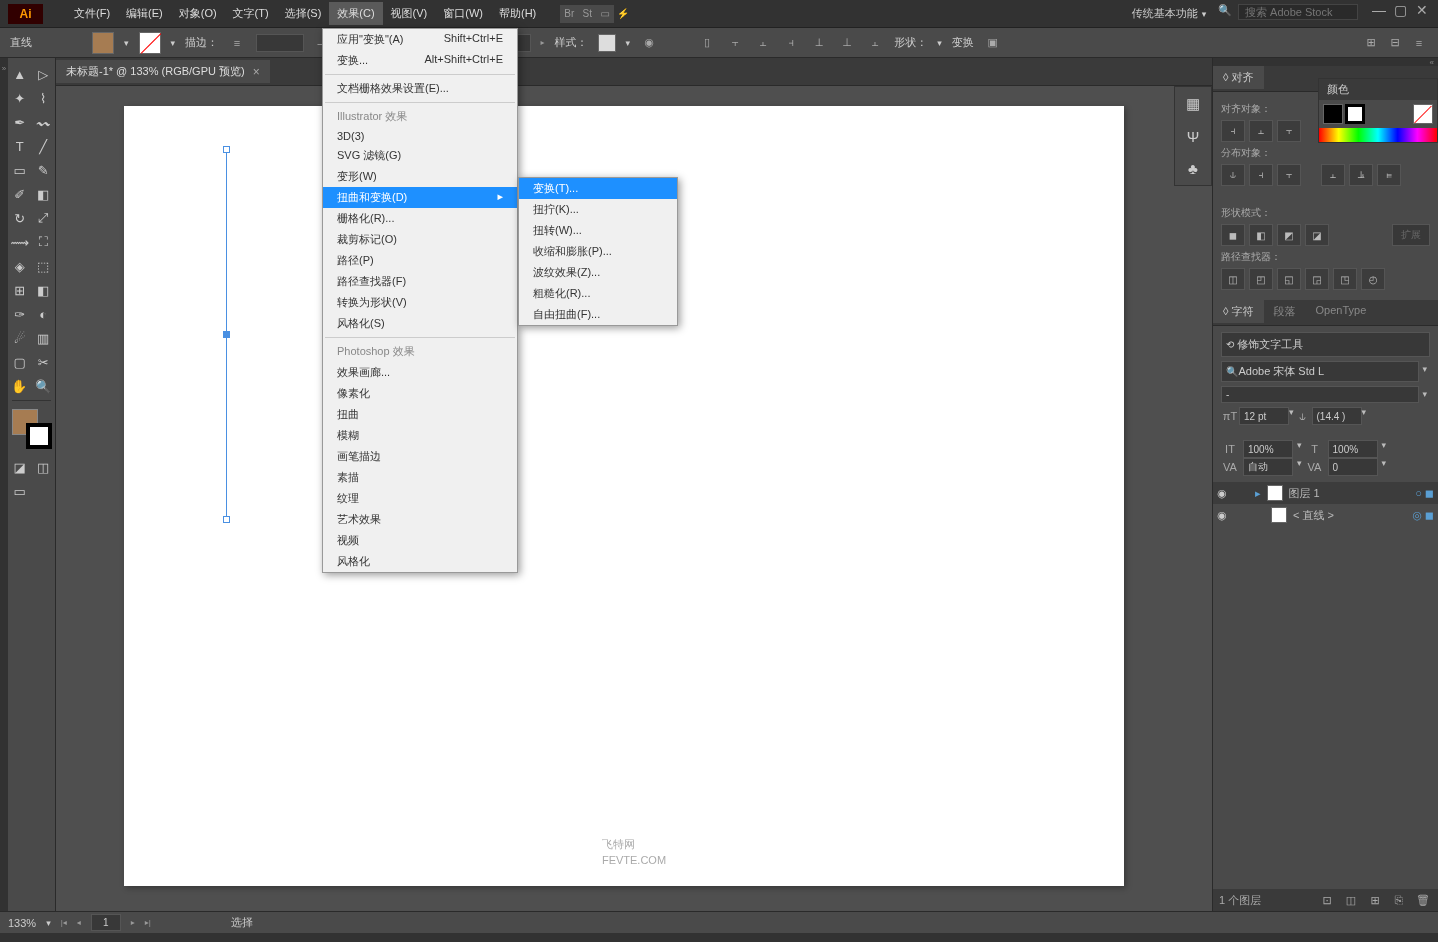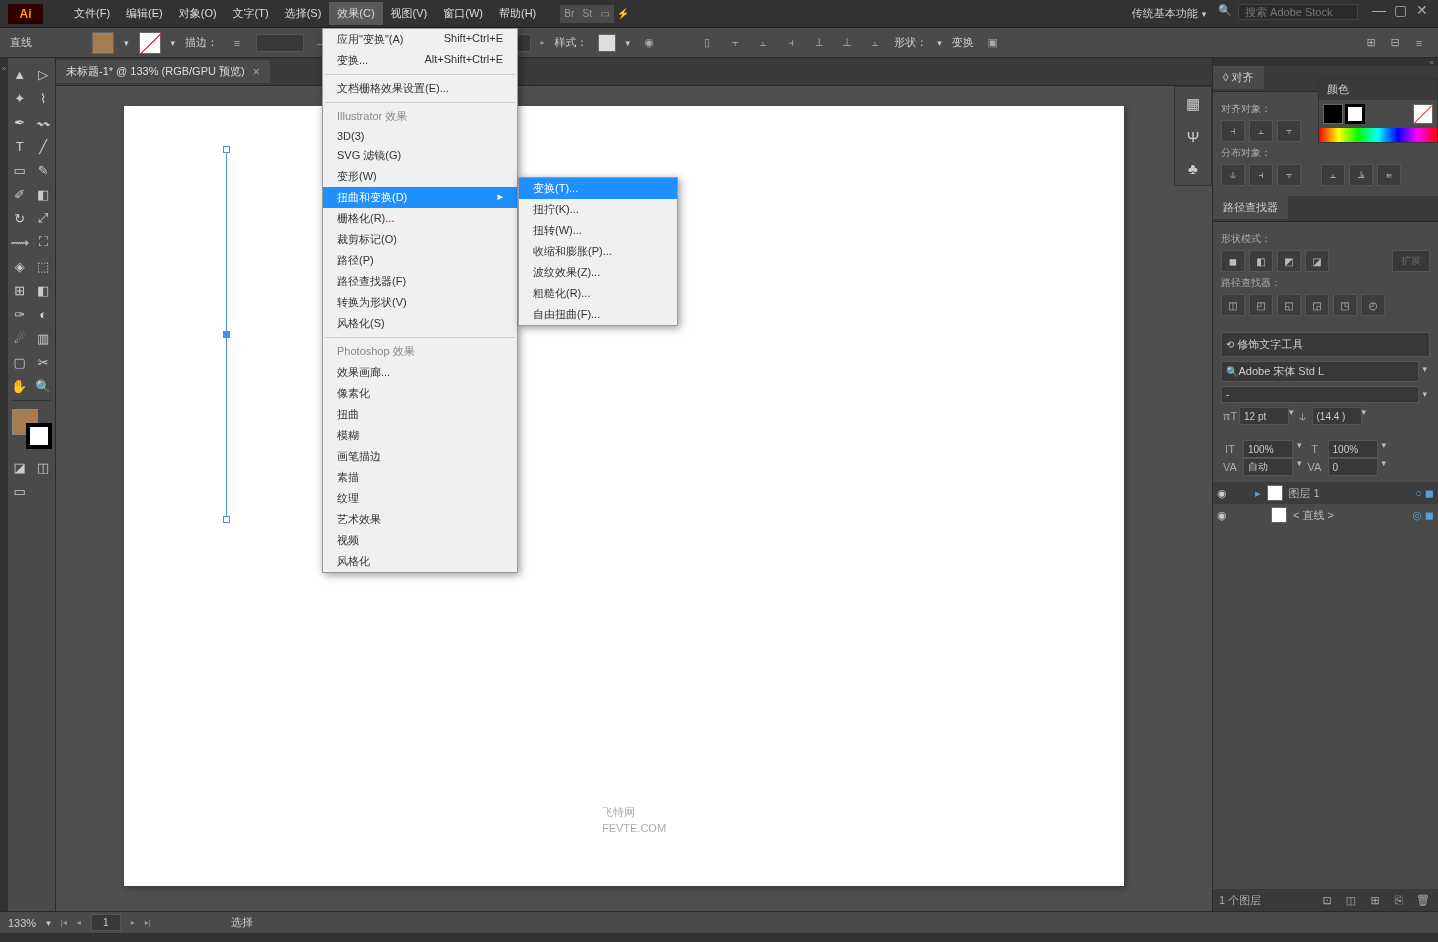--- a/index.html
+++ b/index.html
@@ -26,21 +26,21 @@
 .color-swatches{margin-top:6px;position:relative;width:40px;height:40px;align-self:center}
 .fill-sw{position:absolute;width:26px;height:26px;background:#a67c52;border:1px solid #888;top:0;left:0}
 .stroke-sw{position:absolute;width:26px;height:26px;background:#fff;border:4px solid #000;bottom:0;right:0}
 .canvas-area{flex:1;background:#4f4f4f;position:relative;overflow:hidden}
 .tab-bar{height:28px;background:#3a3a3a;display:flex;align-items:center;border-bottom:1px solid #2a2a2a}
 .doc-tab{padding:4px 10px;background:#4a4a4a;color:#ddd;display:flex;align-items:center;gap:8px;font-size:11px}
 .tab-close{color:#aaa;font-size:12px}
 .artboard{position:absolute;left:68px;top:48px;width:1000px;height:780px;background:#fff;box-shadow:2px 2px 6px rgba(0,0,0,.3)}
 .sel-line{position:absolute;left:170px;top:92px;width:1px;height:370px;background:#4a90e2}
 .sel-handle{position:absolute;width:7px;height:7px;background:#fff;border:1px solid #4a90e2;left:167px}
-.wm{position:absolute;bottom:76px;left:50%;transform:translateX(-50%);color:#aaa;font-size:13px;pointer-events:none}
+.wm{position:absolute;bottom:44px;left:50%;transform:translateX(-50%);color:#aaa;font-size:13px;pointer-events:none}
 .dropdown{position:absolute;background:#f0f0f0;border:1px solid #999;box-shadow:2px 2px 8px rgba(0,0,0,.4);color:#333;font-size:12px;z-index:100}
 .dd-main{left:322px;top:28px;width:196px}
 .dd-sub{left:518px;top:177px;width:160px}
 .dd-item{padding:3px 14px;cursor:pointer;display:flex;justify-content:space-between}
 .dd-item.hl{background:#1e90ff;color:#fff}
 .dd-sep{height:1px;background:#ccc;margin:3px 2px}
 .dd-head{padding:3px 14px;color:#888;font-size:11px}
 .rpanel{width:226px;background:#3a3a3a;display:flex;flex-direction:column;border-left:1px solid #2a2a2a}
 .rdock{position:absolute;right:226px;top:86px;width:38px;background:#4a4a4a;display:flex;flex-direction:column;align-items:center;padding:6px 0;gap:10px;border:1px solid #333}
 .dock-ico{width:22px;height:22px;color:#ccc;display:flex;align-items:center;justify-content:center;font-size:15px}
@@ -258,42 +258,44 @@
       <div class="icon-row">
         <div class="pico">⫝</div>
           <div class="pico">⫞</div>
           <div class="pico">⫟</div>
         <div style="width:12px"></div>
         <div class="pico">⫠</div>
           <div class="pico">⫡</div>
           <div class="pico">⫢</div>
       </div>
     </div>
-    <div class="phead">
-        <div class="ptab active">路径查找器</div>
-      </div>
     <div class="pbody">
       <div class="plabel">形状模式：</div>
       <div class="icon-row">
         <div class="pico">◼</div>
           <div class="pico">◧</div>
           <div class="pico">◩</div>
           <div class="pico">◪</div>
         <div style="flex:1"></div>
           <button class="pinput" style="padding:2px 8px;color:#666">扩展</button>
       </div>
       <div class="plabel">路径查找器：</div>
       <div class="icon-row">
         <div class="pico">◫</div>
           <div class="pico">◰</div>
           <div class="pico">◱</div>
           <div class="pico">◲</div>
           <div class="pico">◳</div>
           <div class="pico">◴</div>
       </div>
+    </div>
+    <div class="phead">
+      <div class="ptab active">◊ <span>字符</span></div>
+      <div class="ptab inactive">段落</div>
+      <div class="ptab inactive">OpenType</div>
     </div>
     <div class="pbody">
       <button class="pinput" style="width:100%;text-align:left;padding:4px">⟲ <span>修饰文字工具</span></button>
       <div style="display:flex;margin-top:4px">
           <div class="pinput" style="flex:1;display:flex;align-items:center">🔍 <span>Adobe 宋体 Std L</span></div>
           <span class="chev" style="padding:3px">▾</span>
         </div>
       <div style="display:flex;margin-top:4px">
           <div class="pinput" style="flex:1">-</div>
           <span class="chev" style="padding:3px">▾</span>

